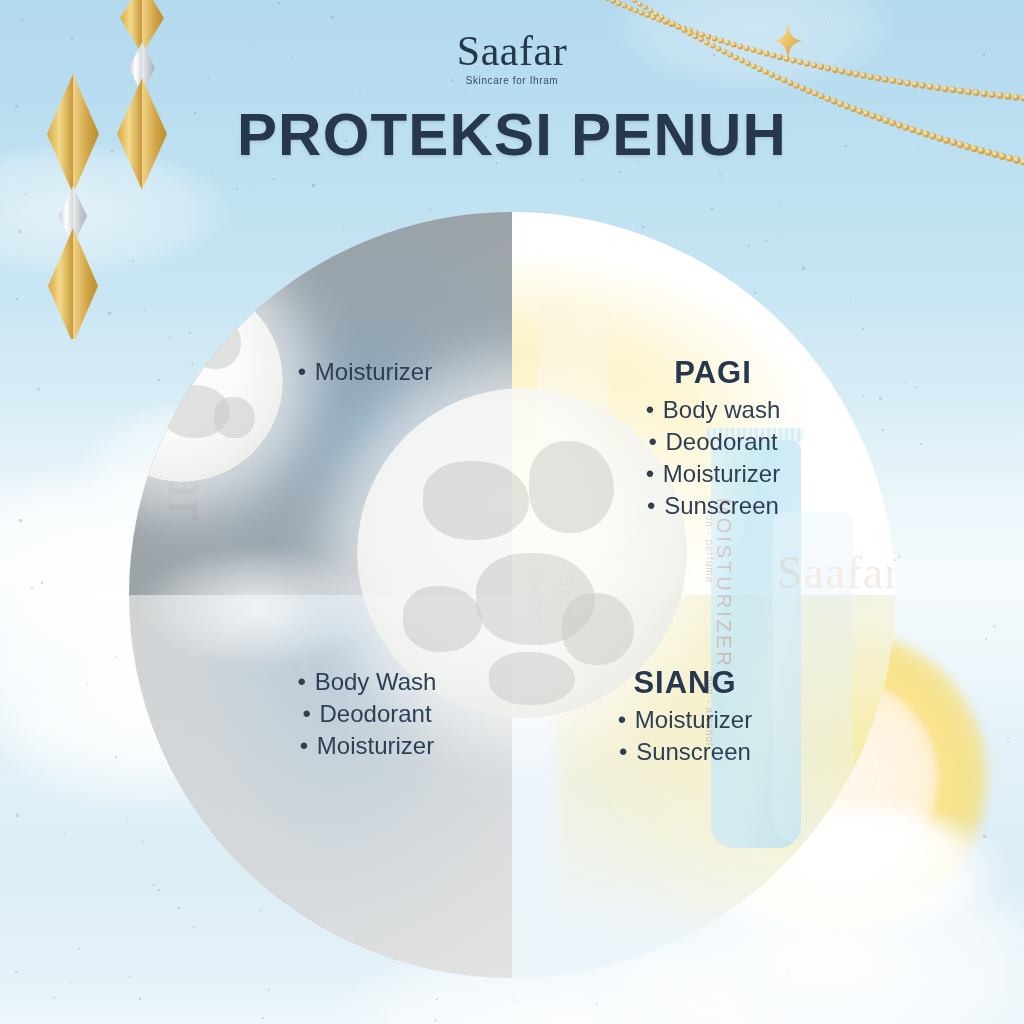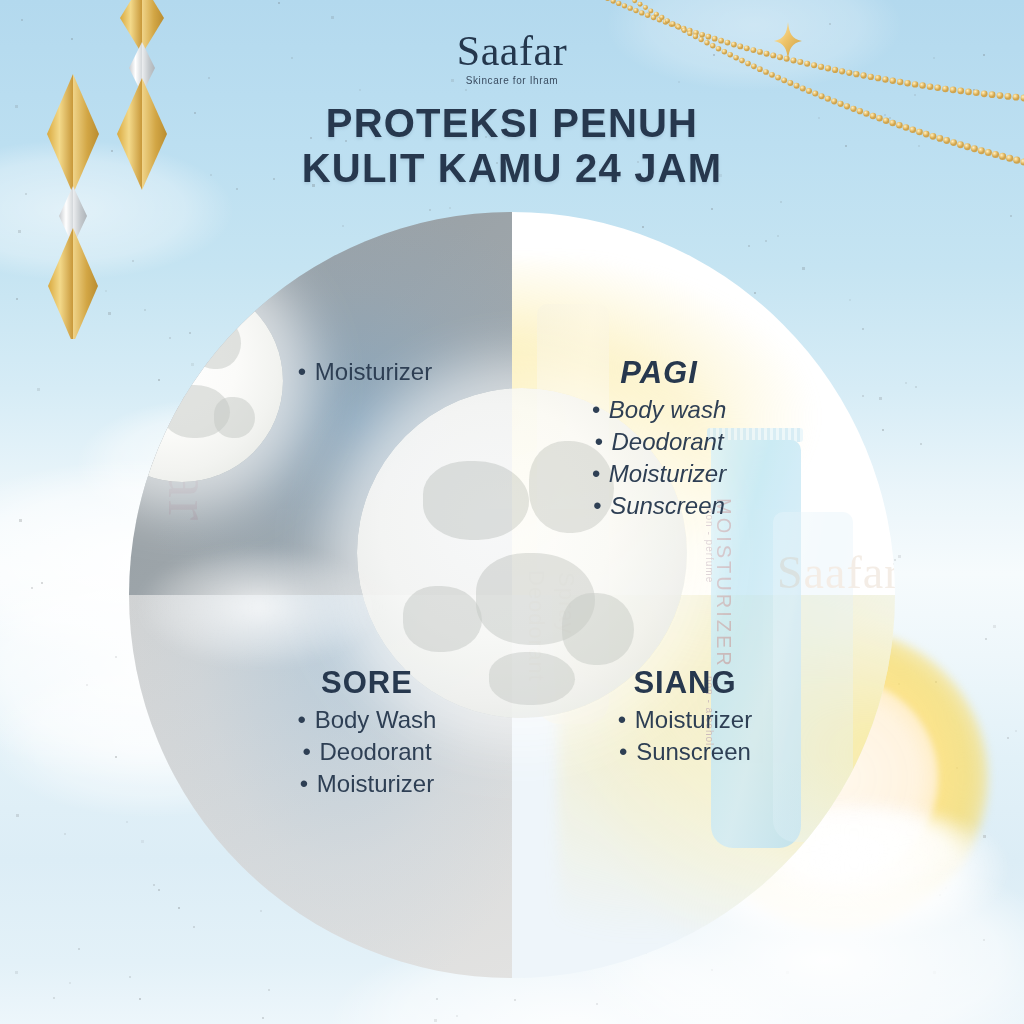--- a/index.html
+++ b/index.html
@@ -90,21 +90,21 @@
     font-family:"Liberation Serif", serif;
     font-size:42px; letter-spacing:.5px; color:#24374d; line-height:1;
   }
   #logo-tag {
     font-size:10px; letter-spacing:.6px; color:#3a4c60; margin-top:3px;
   }
   #headline {
     position:absolute; left:0; right:0; top:101px; text-align:center; z-index:6;
   }
   #headline .line {
-    font-size:40px; font-weight:bold; letter-spacing:1.2px;
+    font-size:60px; font-weight:bold; letter-spacing:1.2px;
     color:#27384e; line-height:1.13;
     text-shadow:0 2px 3px rgba(120,150,175,.28);
   }
 
   
   #wheel {
     position:absolute; left:129px; top:212px;
     width:766px; height:766px; border-radius:50%;
     overflow:hidden; z-index:3;
   }
@@ -163,21 +163,21 @@
   .qtitle {
     font-size:31px; font-weight:bold; letter-spacing:1px;
     color:#27384e; line-height:1.1; margin-bottom:4px;
   }
   .qitem {
     font-size:24px; color:#2e3f54; line-height:1.33; white-space:nowrap;
   }
   .qitem .b { margin-right:2px; }
 
   #t-malam { left:225px; top:356px; width:280px; }
-  #t-pagi  { left:514px; top:356px; width:290px;font-style:italic; }
+  #t-pagi  { left:568px; top:356px; width:290px; }
   #t-sore  { left:222px; top:666px; width:290px; }
   #t-siang { left:530px; top:666px; width:310px; }
 </style>
 </head>
 <body>
 
 <div id="sky">
   <div class="cloudband cb8"></div>
   <div class="cloudband cb9"></div>
   <div class="cloudband cb3"></div>
@@ -627,21 +627,20 @@
   </svg>
 </div>
 
 <div id="logo-block">
   <div id="logo-word">Saafar</div>
   <div id="logo-tag">Skincare for Ihram</div>
 </div>
 
 <div id="headline">
   <div class="line">PROTEKSI PENUH</div>
-  <div class="line">KULIT KAMU 24 JAM</div>
 </div>
 
 <div id="wheel">
 
   <div class="quad q-malam"></div>
   <div class="quad q-pagi"></div>
   <div class="quad q-sore"></div>
   <div class="quad q-siang"></div>
 
 
@@ -706,21 +705,20 @@
   <div class="qtitle">PAGI</div>
   <div>
       <div class="qitem"><span class="b">• </span><span>Body wash</span></div>
       <div class="qitem"><span class="b">• </span><span>Deodorant</span></div>
       <div class="qitem"><span class="b">• </span><span>Moisturizer</span></div>
       <div class="qitem"><span class="b">• </span><span>Sunscreen</span></div>
     </div>
 </div>
 
 <div class="qtext" id="t-sore">
-  <div class="qtitle">SORE</div>
   <div>
       <div class="qitem"><span class="b">• </span><span>Body Wash</span></div>
       <div class="qitem"><span class="b">• </span><span>Deodorant</span></div>
       <div class="qitem"><span class="b">• </span><span>Moisturizer</span></div>
     </div>
 </div>
 
 <div class="qtext" id="t-siang">
   <div class="qtitle">SIANG</div>
   <div>

